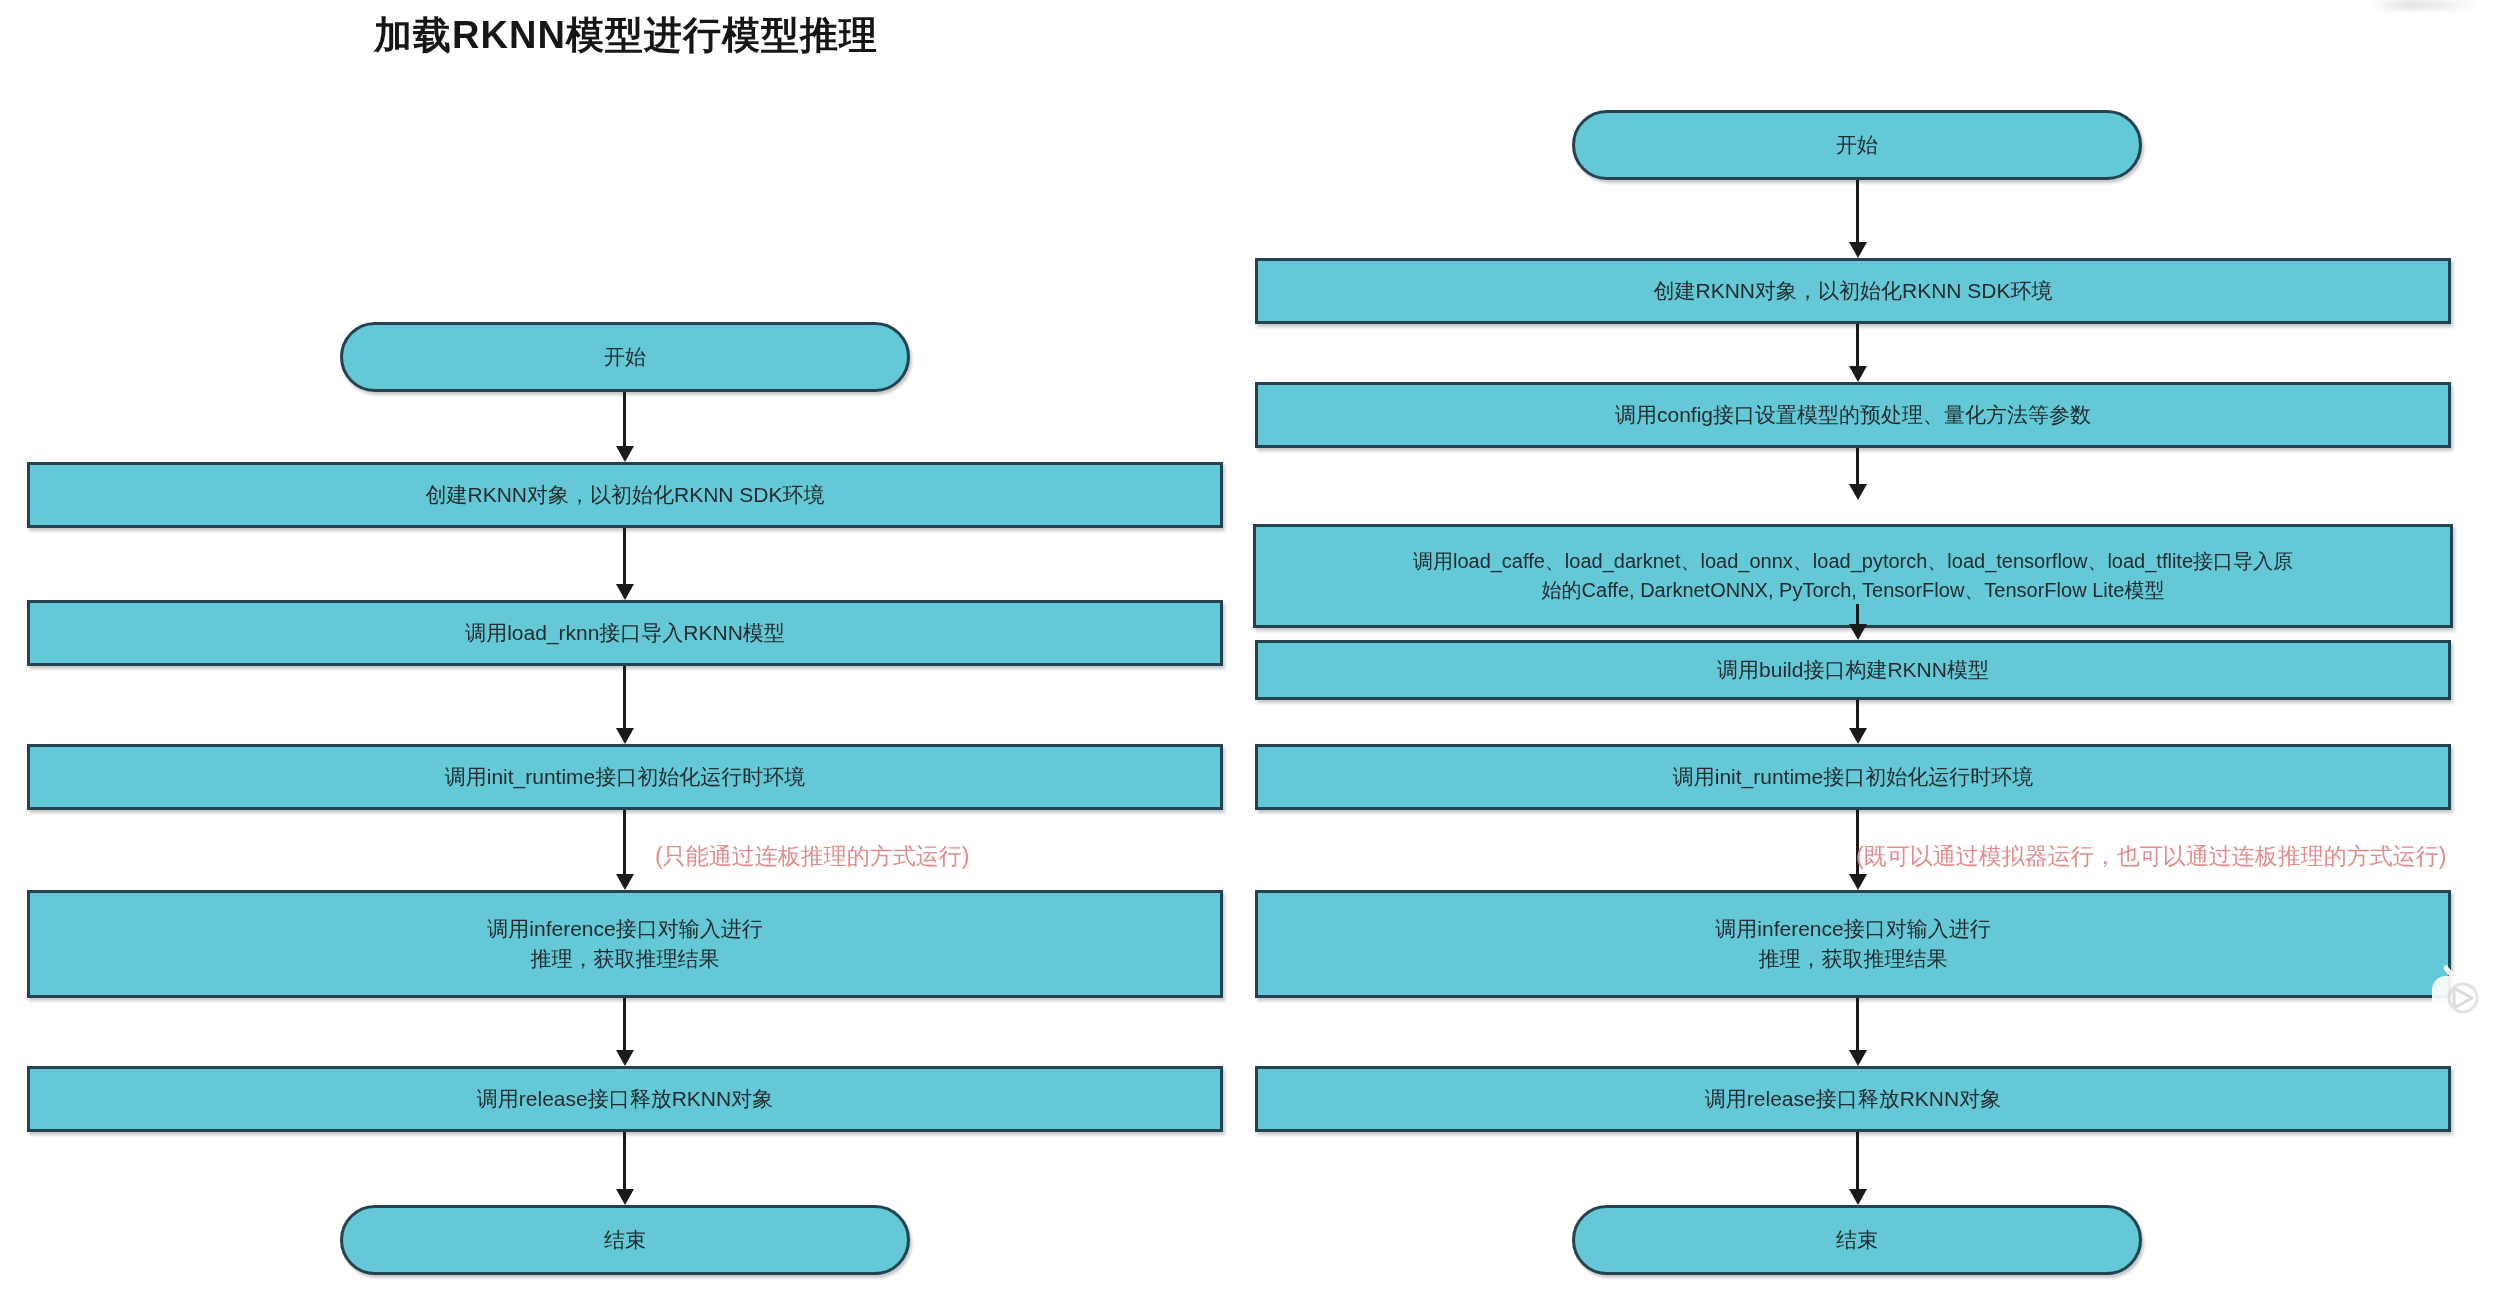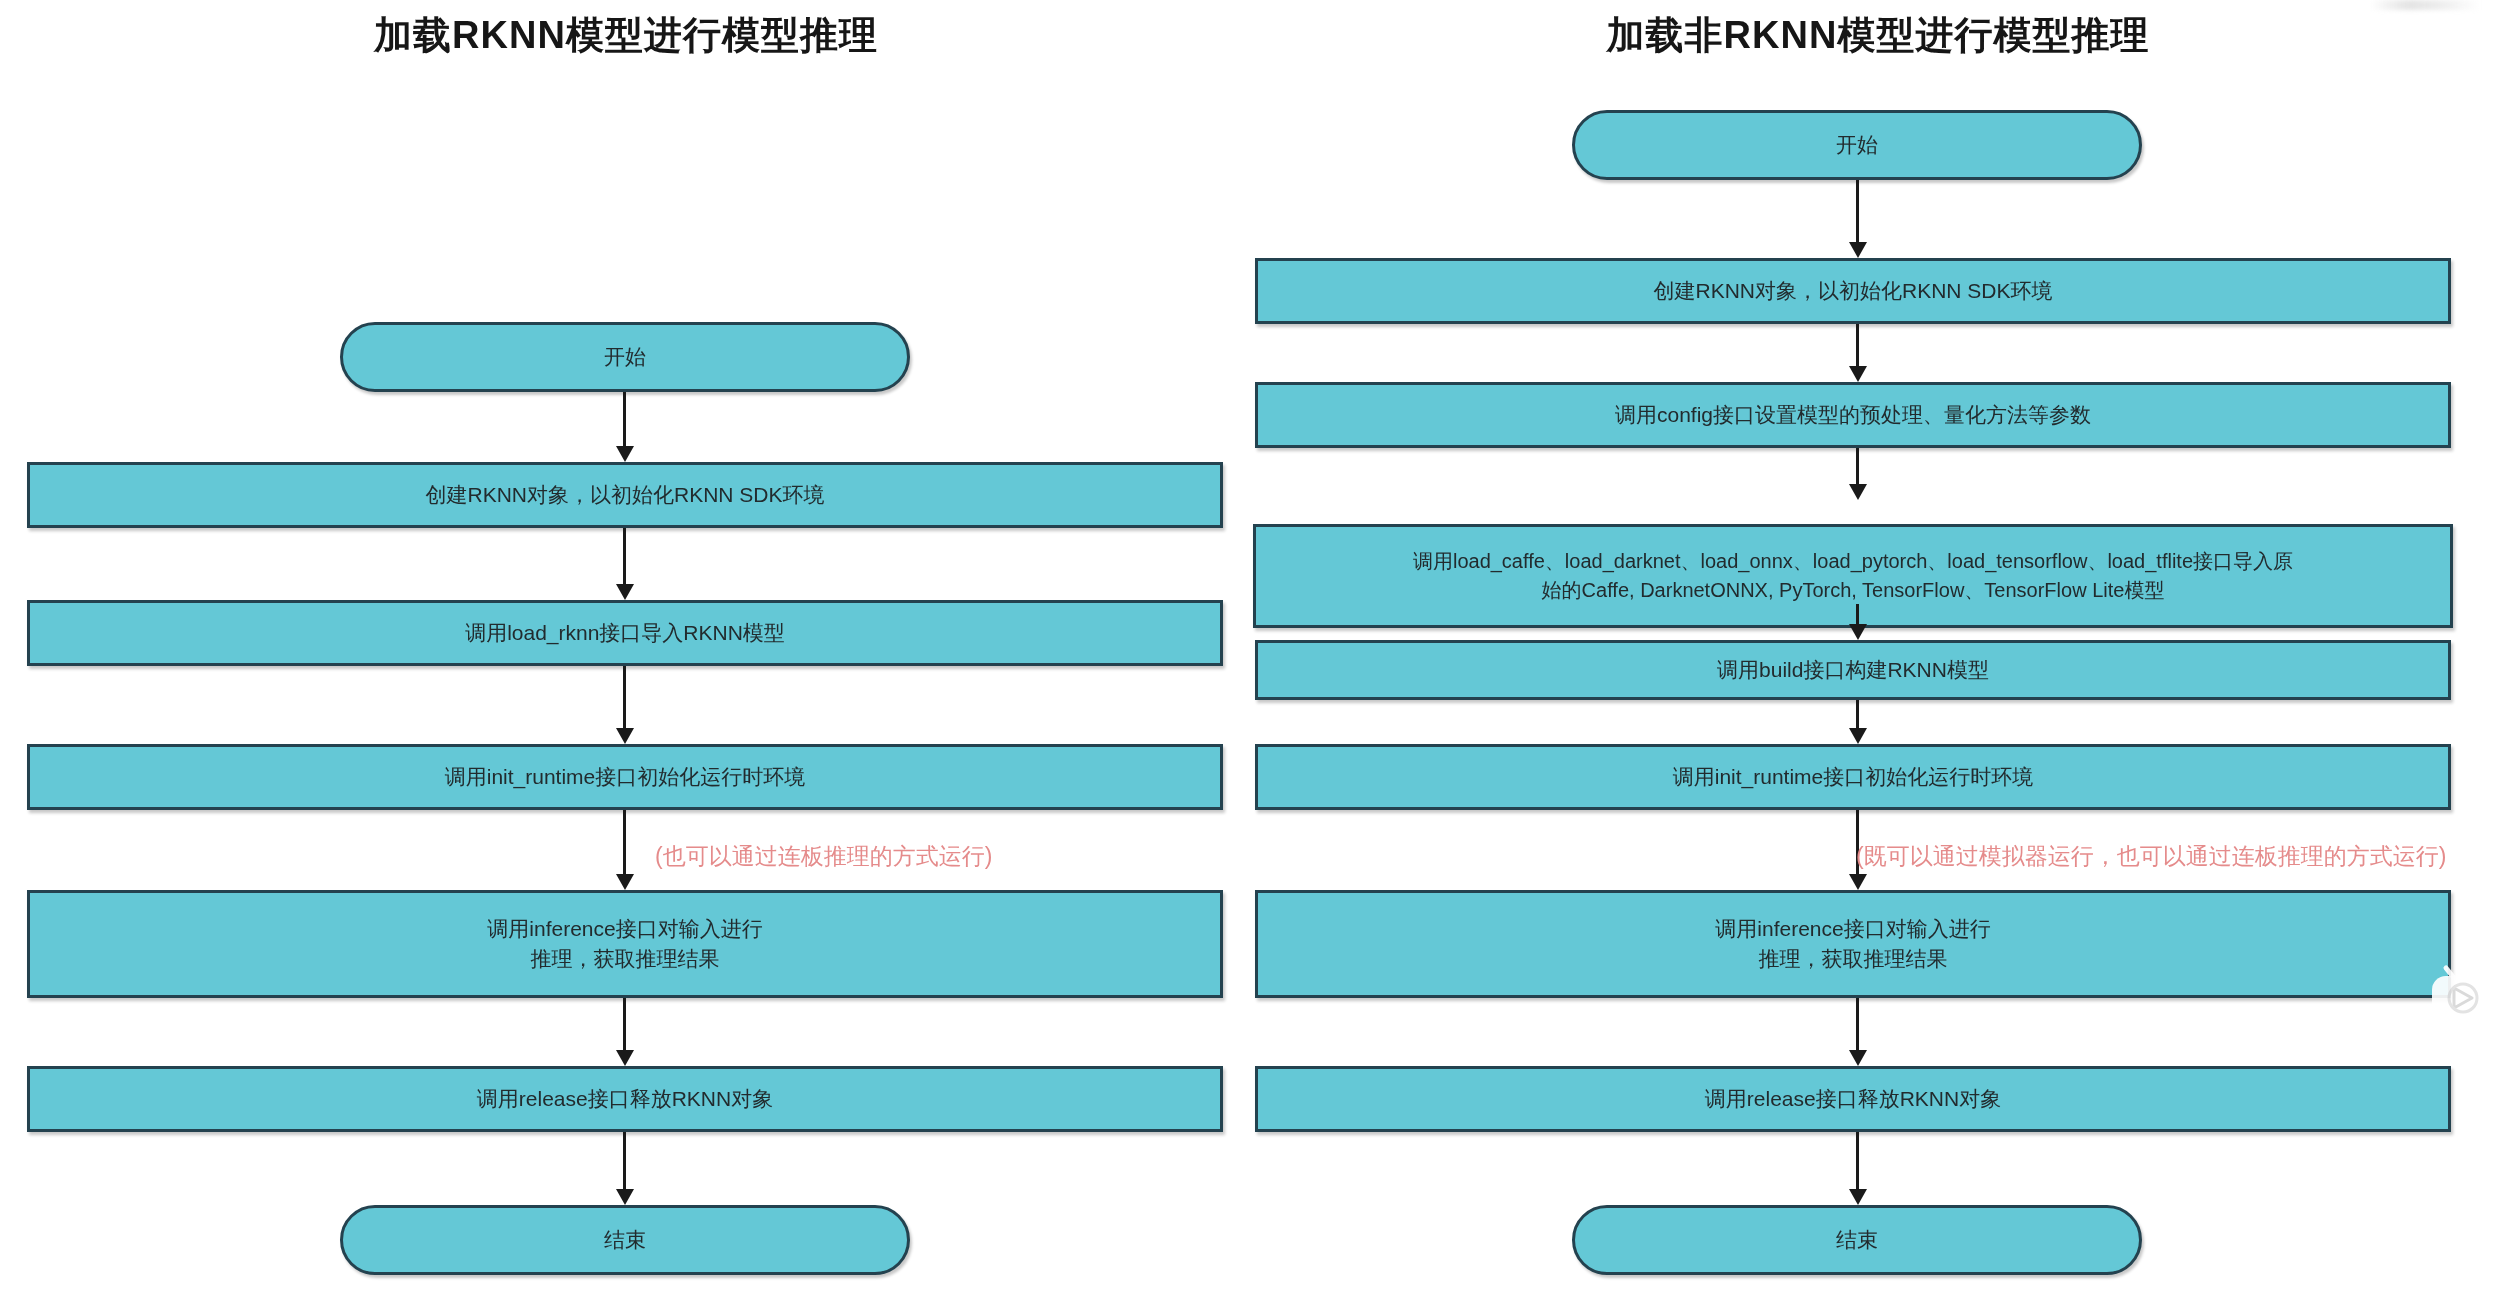--- a/index.html
+++ b/index.html
@@ -104,21 +104,20 @@
   }
 </style>
 </head>
 <body>
 
 <div id="canvas">
 
   <div id="smudge"></div>
 
   <div class="col-title" id="title-left">加载RKNN模型进行模型推理</div>
-  <div class="col-title" id="title-right">加载非RKNN模型进行模型推理</div>
 
   <div class="node terminal" style="left:340px; top:322px; width:570px; height:70px;">
     <span class="label">
       <span class="ln">开始</span>
     </span>
   </div>
 
   <div class="node" style="left:27px; top:462px; width:1196px; height:66px;">
     <span class="label">
       <span class="ln">创建RKNN对象，以初始化RKNN SDK环境</span>
@@ -167,21 +166,21 @@
 
   <div class="conn" style="left:623px; top:810px; height:64px;"></div>
   <div class="arrowhead" style="left:616px; top:874px;"></div>
 
   <div class="conn" style="left:623px; top:998px; height:52px;"></div>
   <div class="arrowhead" style="left:616px; top:1050px;"></div>
 
   <div class="conn" style="left:623px; top:1132px; height:57px;"></div>
   <div class="arrowhead" style="left:616px; top:1189px;"></div>
 
-  <div class="annot" style="left:655px; top:845px;">(也可以通过连板推理的方式运行)</div>
+  <div class="annot" style="left:655px; top:845px;">(只能通过连板推理的方式运行)</div>
 
   <div class="node terminal" style="left:1572px; top:110px; width:570px; height:70px;">
     <span class="label">
       <span class="ln">开始</span>
     </span>
   </div>
 
   <div class="node" style="left:1255px; top:258px; width:1196px; height:66px;">
     <span class="label">
       <span class="ln">创建RKNN对象，以初始化RKNN SDK环境</span>

